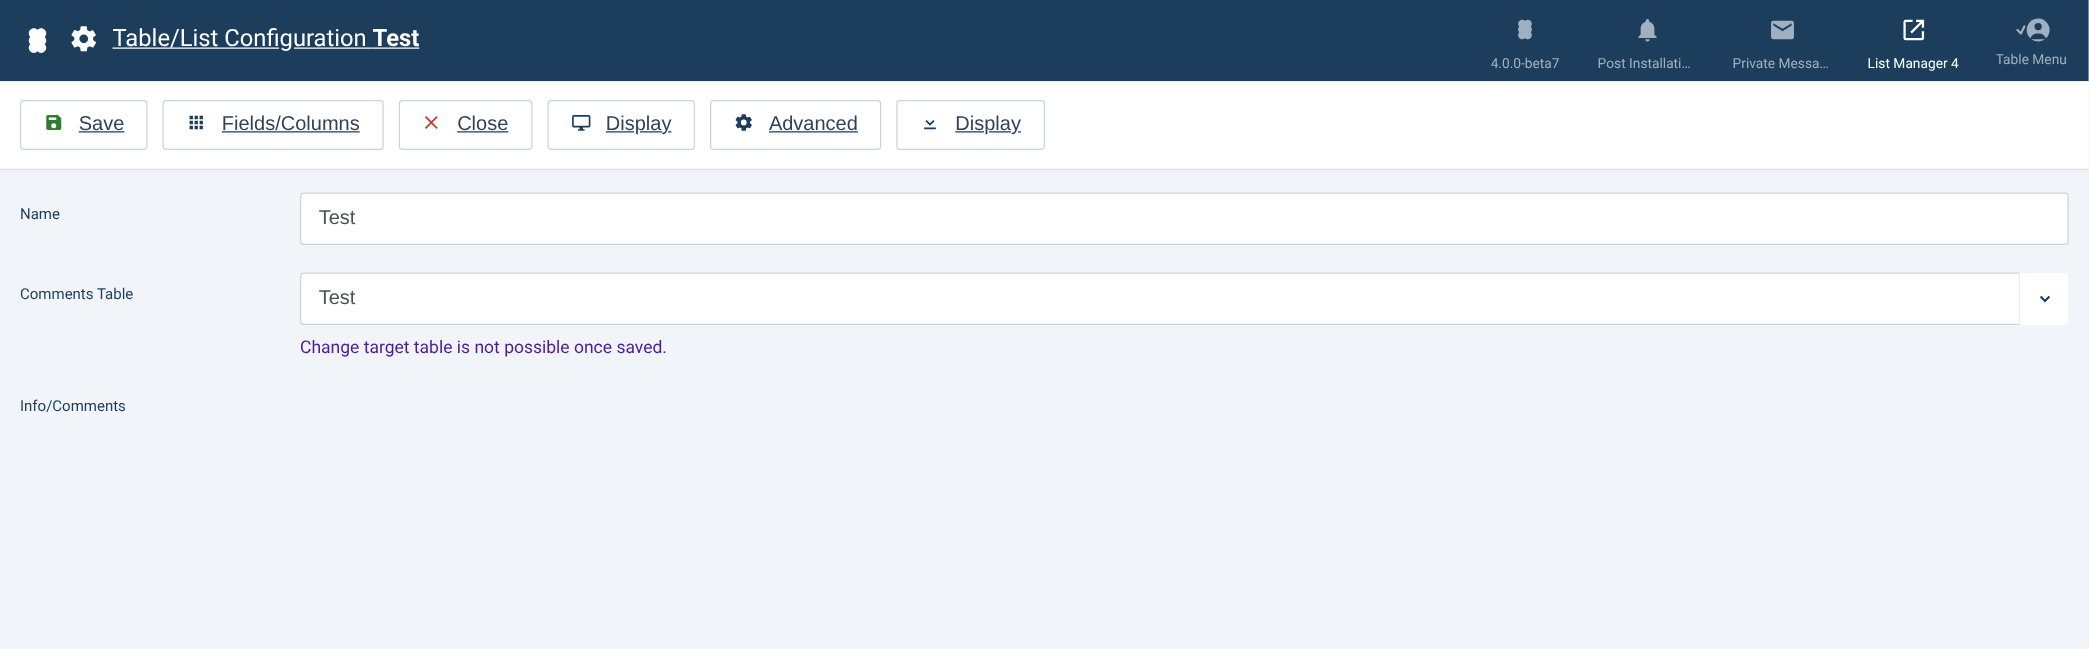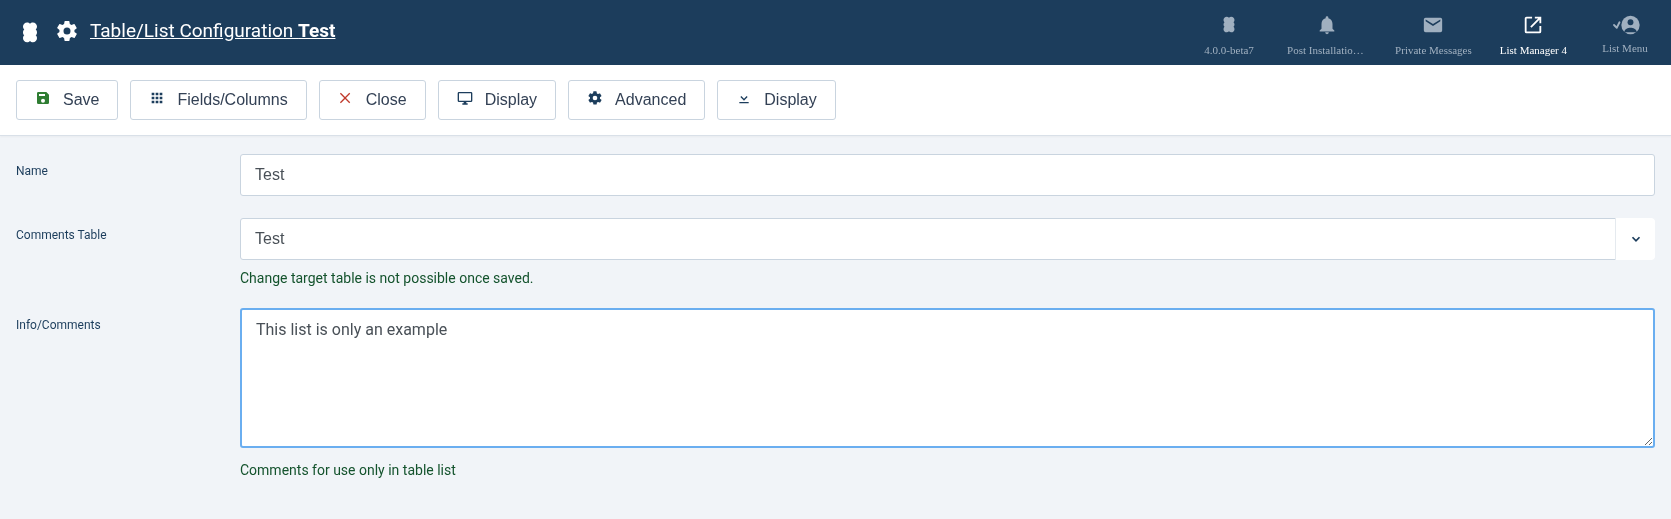--- a/index.html
+++ b/index.html
@@ -30,21 +30,20 @@
   .joomla-logo svg { width: 28px; height: 28px; display:block; }
   .gear svg { width: 24px; height: 24px; display:block; }
   .page-title { font-size: 19px; font-weight: 400; color: #fff; }
   .page-title .bold { font-weight: 700; }
 
   .header-right {
     margin-left: auto;
     display: flex;
     align-items: flex-start;
     gap: 28px;
-    font-family: Liberation Serif, serif;
   }
   .header-item {
     display: flex;
     flex-direction: column;
     align-items: center;
     gap: 6px;
     font-size: 11px;
     color: #a0b0c0;
     cursor: pointer;
     min-width: 60px;
@@ -58,20 +57,21 @@
   .user-menu-icon { display:flex; align-items:center; }
 
   
   .toolbar {
     background: #fff;
     padding: 15px 16px;
     border-bottom: 1px solid #d9e0e8;
     display: flex;
     gap: 12px;
     box-shadow: 0 1px 2px rgba(0,0,0,.04);
+    text-decoration: underline;
   }
   .btn {
     display: inline-flex;
     align-items: center;
     gap: 12px;
     padding: 0 18px;
     height: 40px;
     border: 1px solid #c9d4df;
     border-radius: 3px;
     background: #fff;
@@ -119,21 +119,21 @@
     background: #fff;
     padding: 10px 14px;
     font-size: 16px;
     color:#495057;
     font-family: inherit;
     resize: both;
     outline: none;
   }
   .helptext {
     font-size: 14px;
-    color: #14532d;
+    color: #4c1d95;
     margin-top: 10px;
   }
 </style>
 </head>
 <body>
 
 <div class="header">
   <div class="header-left">
     <span class="joomla-logo">
       <svg viewBox="0 0 24 24" fill="#fff">
@@ -185,21 +185,21 @@
     </div>
     <div class="header-item">
       <span class="user-menu-icon">
         <svg viewBox="0 0 32 24" style="width:30px;height:22px;">
           <path d="M4 12l3 3 3-6" stroke="currentColor" stroke-width="2" fill="none" stroke-linecap="round" stroke-linejoin="round"></path>
           <circle cx="22" cy="12" r="10" fill="currentColor"></circle>
           <circle cx="22" cy="9" r="3.2" fill="#1c3d5c"></circle>
           <path d="M15 20c1-4 4-5 7-5s6 1 7 5" fill="#1c3d5c"></path>
         </svg>
       </span>
-      <span class="label">List Menu</span>
+      <span class="label">Table Menu</span>
     </div>
   </div>
 </div>
 
 <div class="toolbar">
   <button class="btn">
     <span class="ic-green"><svg viewBox="0 0 24 24" fill="currentColor">
           <path d="M17 3H5a2 2 0 0 0-2 2v14a2 2 0 0 0 2 2h14a2 2 0 0 0 2-2V7l-4-4zM12 19a3 3 0 1 1 0-6 3 3 0 0 1 0 6zm3-10H6V6h9v3z"></path>
         </svg></span>
     <span>Save</span>
@@ -255,19 +255,15 @@
               <path d="M6 9l6 6 6-6"></path>
             </svg>
         </span>
       </div>
       <div class="helptext">Change target table is not possible once saved.</div>
     </div>
   </div>
 
   <div class="form-row">
     <div class="form-label-col">Info/Comments</div>
-    <div class="form-field-col">
-      <textarea class="textarea" style="">This list is only an example</textarea>
-      <div class="helptext">Comments for use only in table list</div>
-    </div>
   </div>
 
 </div>
 
 </body></html>

